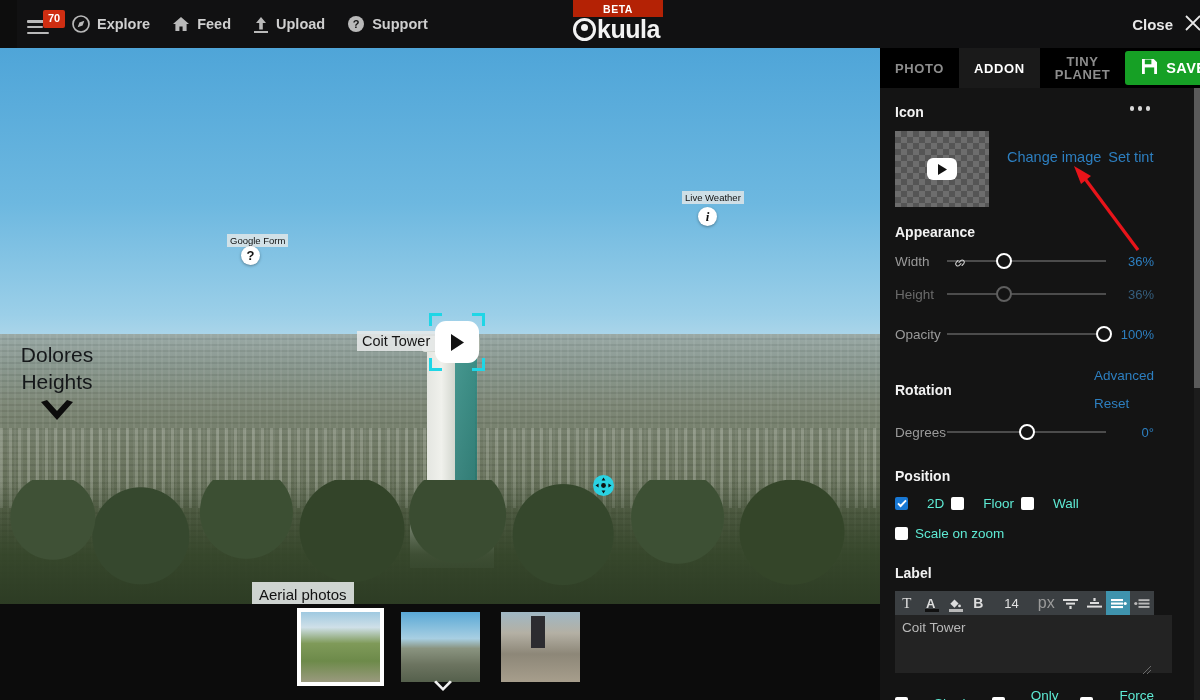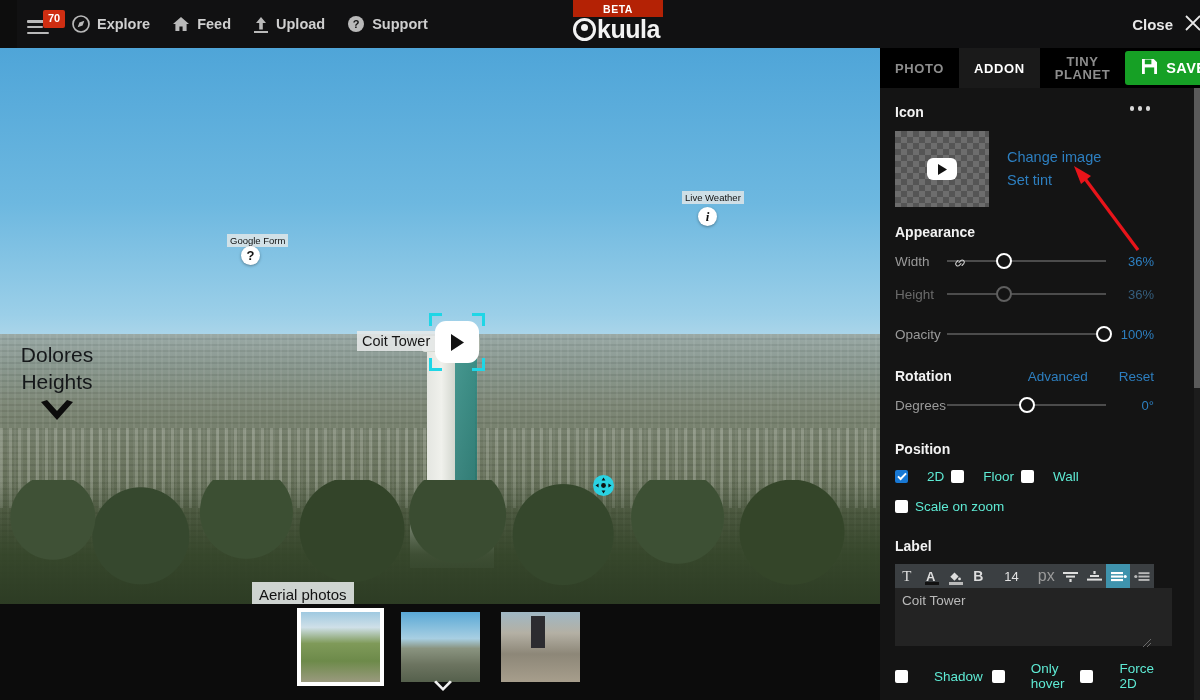--- a/index.html
+++ b/index.html
@@ -241,25 +241,25 @@
     background-size: 12px 12px;
     background-position: 0 0, 6px 6px;
     display:flex; align-items:center; justify-content:center;
     cursor:pointer;
   }
   #icon-prev .pb {
     width:30px; height:22px; background:#fff; border-radius:6px;
     display:flex; align-items:center; justify-content:center;
   }
   .blue-link { color:#2d7fc0; font-size:14.5px; cursor:pointer; display:block; }
-  #icon-links { padding-top:18px; display:flex; flex-direction:column; gap:7px; }
+  #icon-links { padding-top:18px; display:flex; flex-direction:row; gap:7px; }
 
   .group { margin-top:17px; position:relative; }
   .group-head { display:flex; align-items:center; }
-  .group-links { margin-left:auto; display:flex; gap:31px; }
+  .group-links { margin-left:auto; display:flex; gap:13px;flex-direction:column; }
   .group-links span { color:#2d7fc0; font-size:13.5px; cursor:pointer; }
 
   .slider-row { display:flex; align-items:center; height:24px; margin-top:9px; }
   .slider-row .lbl { width:52px; color:#9a9a9a; font-size:13.5px; }
   .slider-row.dim .lbl { color:#6b6b6b; }
   .track { position:relative; flex:1; height:24px; margin:0 8px 0 0; cursor:pointer; }
   .track .bar { position:absolute; left:0; top:11px; width:100%; height:2px; background:#4c4c4c; }
   .track .knob {
     position:absolute; top:4px; width:16px; height:16px; border-radius:50%;
     background:#141414; border:2.5px solid #fff; transform:translateX(-50%);

